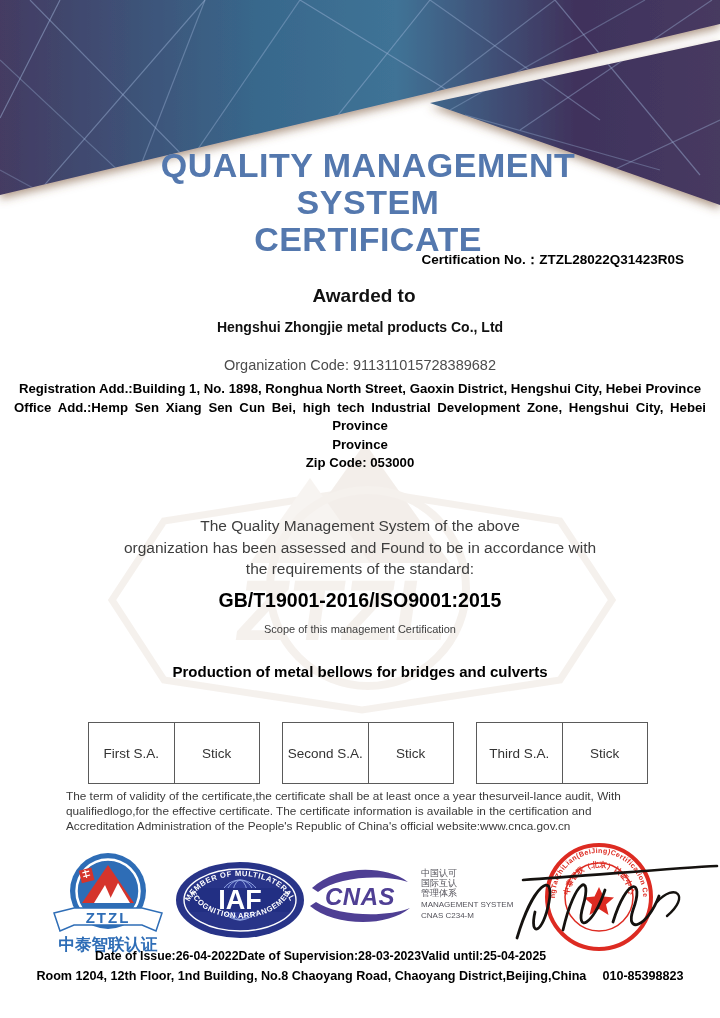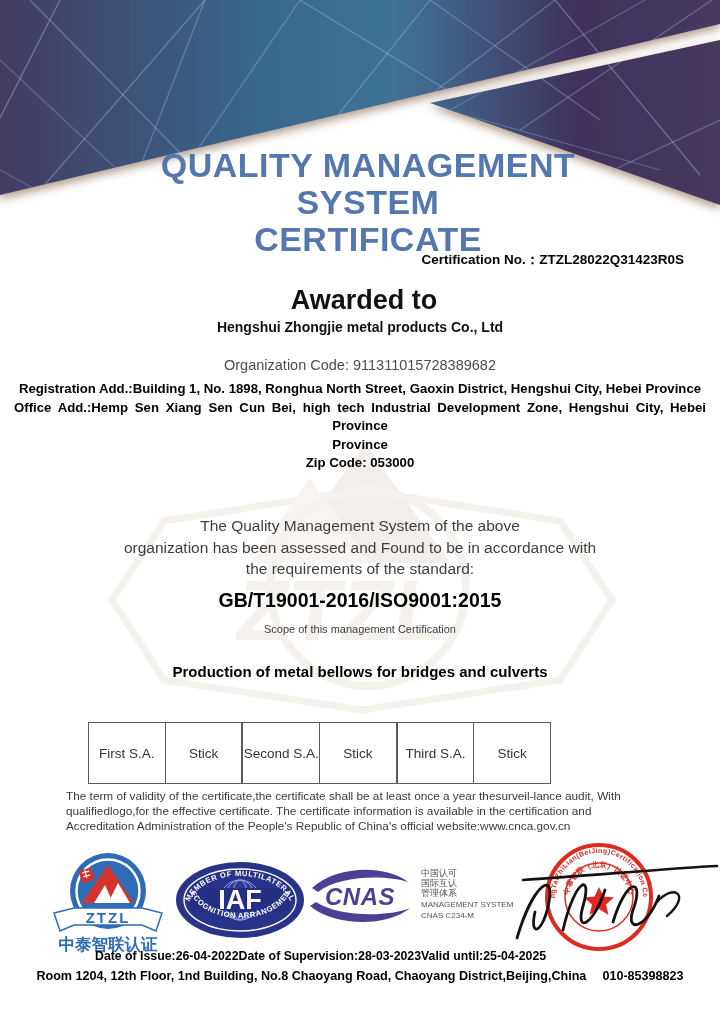--- a/index.html
+++ b/index.html
@@ -7,33 +7,33 @@
        font-family:"Liberation Sans",sans-serif;color:#111;}
   .abs{position:absolute;}
   
   #header-svg{position:absolute;left:0;top:0;width:720px;height:240px;}
   
   #watermark-svg{position:absolute;left:100px;top:428px;width:530px;height:300px;opacity:.6;}
   
   .doc-title{left:16px;right:0;top:147px;text-align:center;font-weight:700;
              font-size:34px;line-height:37px;color:#5478ae;letter-spacing:.5px;}
   .cert-no{right:36px;top:251px;font-size:13.5px;font-weight:700;color:#000;}
-  .awarded{left:0;right:0;top:285px;text-align:center;font-size:27px;font-weight:700;padding-left:8px;}
+  .awarded{left:0;right:0;top:285px;text-align:center;font-size:19px;font-weight:700;padding-left:8px;}
   .company{left:0;right:0;top:319px;text-align:center;font-size:14px;font-weight:700;}
   .orgcode{left:0;right:0;top:357px;text-align:center;font-size:14.5px;color:#4c4c4c;}
   .addr-block{left:14px;right:14px;top:380px;font-size:13.2px;font-weight:700;line-height:18.6px;color:#000;}
   .addr-line{text-align:center;}
   .addr-just{text-align:justify;text-align-last:justify;}
   .assessment{left:0;right:0;top:515px;text-align:center;font-size:15.5px;
               line-height:21.5px;color:#3e3e3e;}
   .standard{left:0;right:0;top:589px;text-align:center;font-size:19.5px;font-weight:700;color:#000;}
   .scope-label{left:0;right:0;top:623px;text-align:center;font-size:11px;color:#3e3e3e;}
   .scope-value{left:0;right:0;top:663px;text-align:center;font-size:15px;font-weight:700;color:#000;}
   
-  .audit-row{left:88px;top:722px;width:463px;height:62px;display:flex;justify-content:space-between;}
+  .audit-row{left:88px;top:722px;width:560px;height:62px;display:flex;justify-content:space-between;}
   .audit-group{display:flex;width:172px;}
   .audit-cell{flex:1;border:1px solid #5a5a5a;display:flex;align-items:center;justify-content:center;
               font-size:13.5px;color:#333;background:transparent;}
   .audit-cell + .audit-cell{margin-left:-1px;}
   
   .validity{left:66px;top:789px;width:596px;font-size:11.8px;line-height:15px;color:#3a3a3a;}
   
   #ztzl-svg{position:absolute;left:44px;top:851px;width:130px;height:102px;}
   #iaf-svg{position:absolute;left:174px;top:860px;width:132px;height:80px;}
   #cnas-svg{position:absolute;left:306px;top:864px;width:215px;height:66px;}

